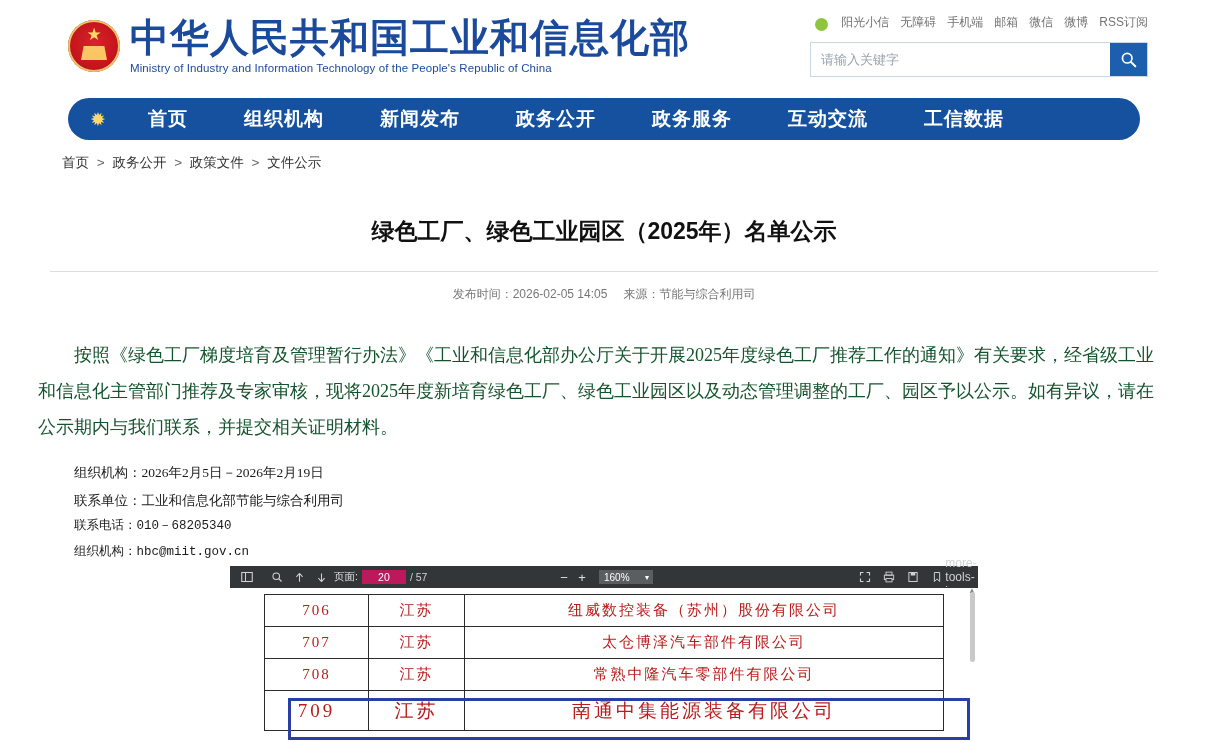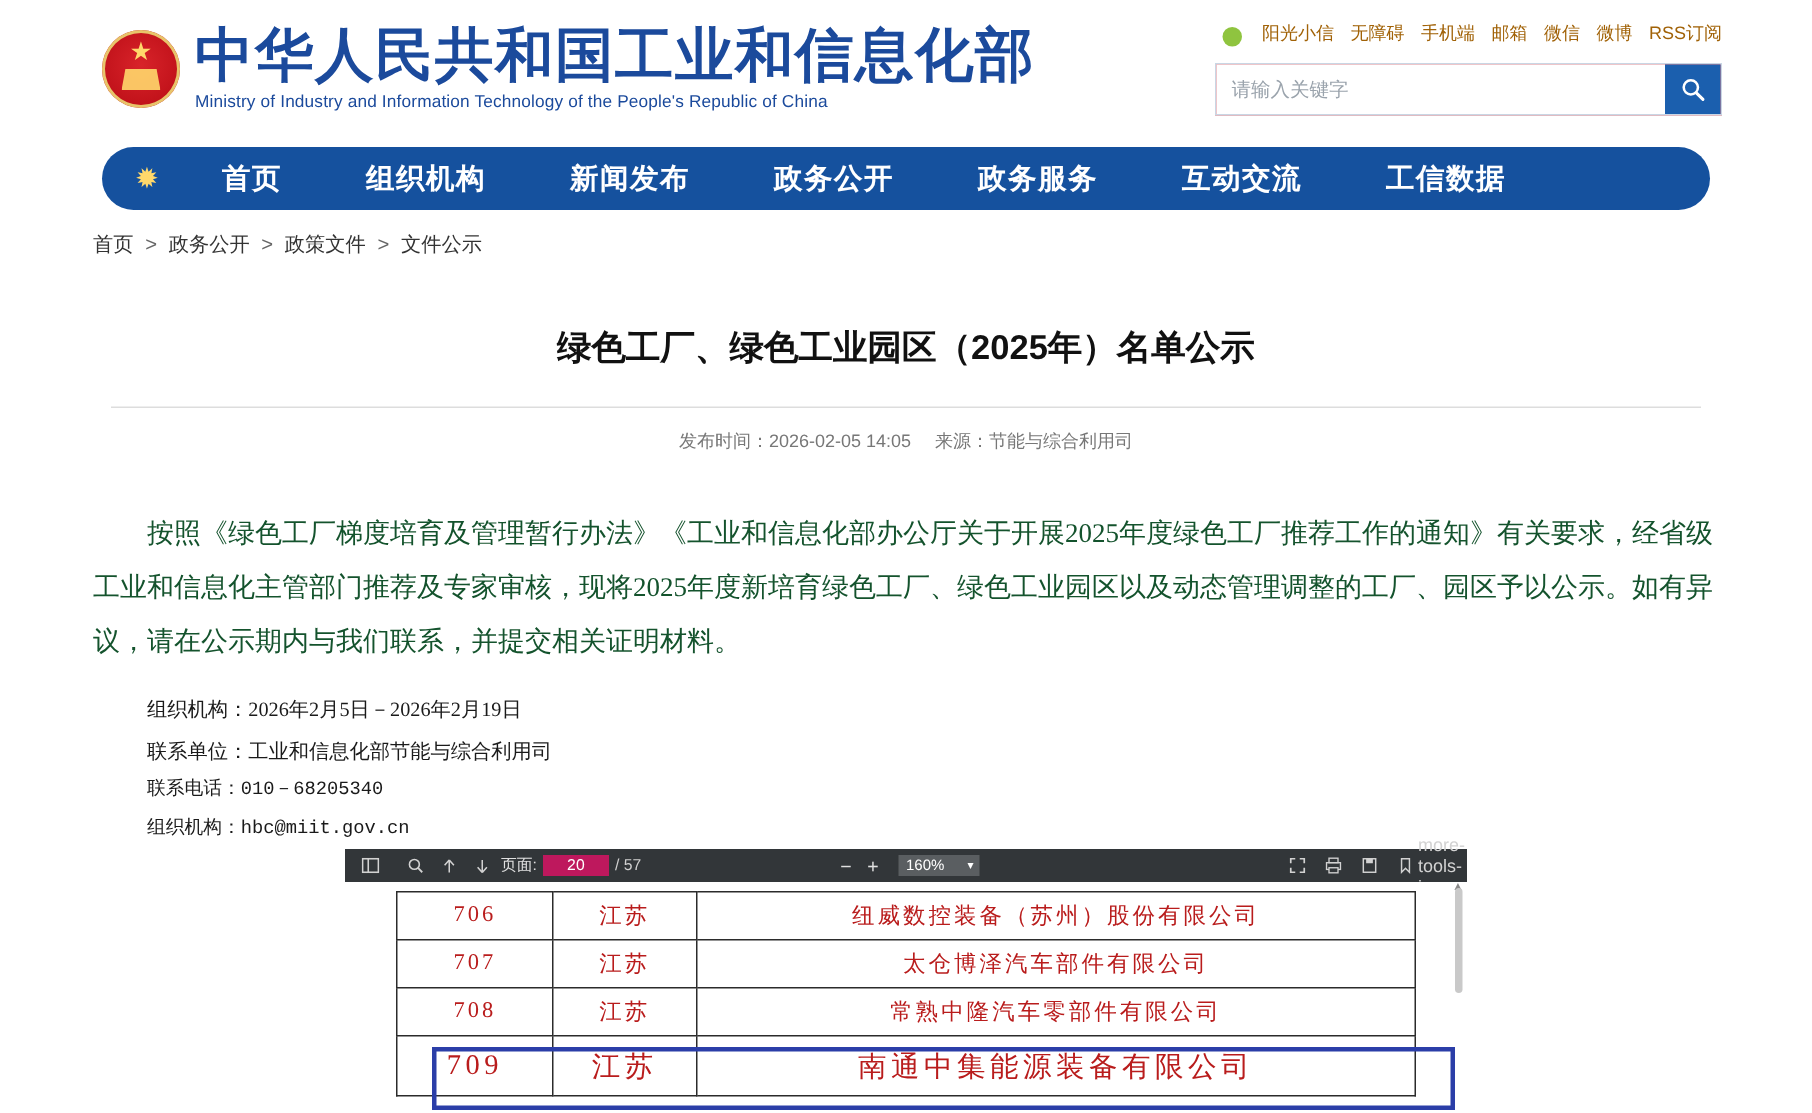--- a/index.html
+++ b/index.html
@@ -77,21 +77,21 @@
   }
   .toplinks .weather-dot {
     width: 13px; height: 13px;
     border-radius: 50%;
     background: #8fc43f;
     display: inline-block;
     margin-right: 2px;
     position: relative;
     top: 2px;
   }
-  .toplinks a { color: #a16207; text-decoration: none; }
+  .toplinks a { color: #737373; text-decoration: none; }
 
   .search-box {
     position: absolute;
     right: 60px; top: 42px;
     width: 338px; height: 35px;
     border: 1px solid #c9d6e4;
     display: flex; align-items: stretch;
     background: #ef4444;
   }
   .search-box input {
@@ -142,21 +142,21 @@
   
   .breadcrumb {
     margin: 14px 0 0 62px;
     font-size: 13.5px;
     color: #333;
   }
   .breadcrumb a { color: #333; text-decoration: none; }
   .breadcrumb .sep { color: #666; margin: 0 4px; }
 
   
-  .article { margin: 0 62px; }
+  .article { margin: 0 38px; }
   .art-title {
     text-align: center;
     font-size: 23px;
     font-weight: bold;
     color: #111;
     margin-top: 44px;
     font-family: "Liberation Sans", sans-serif;
   }
   .art-meta-rule {
     border-top: 1px solid #ddd;

